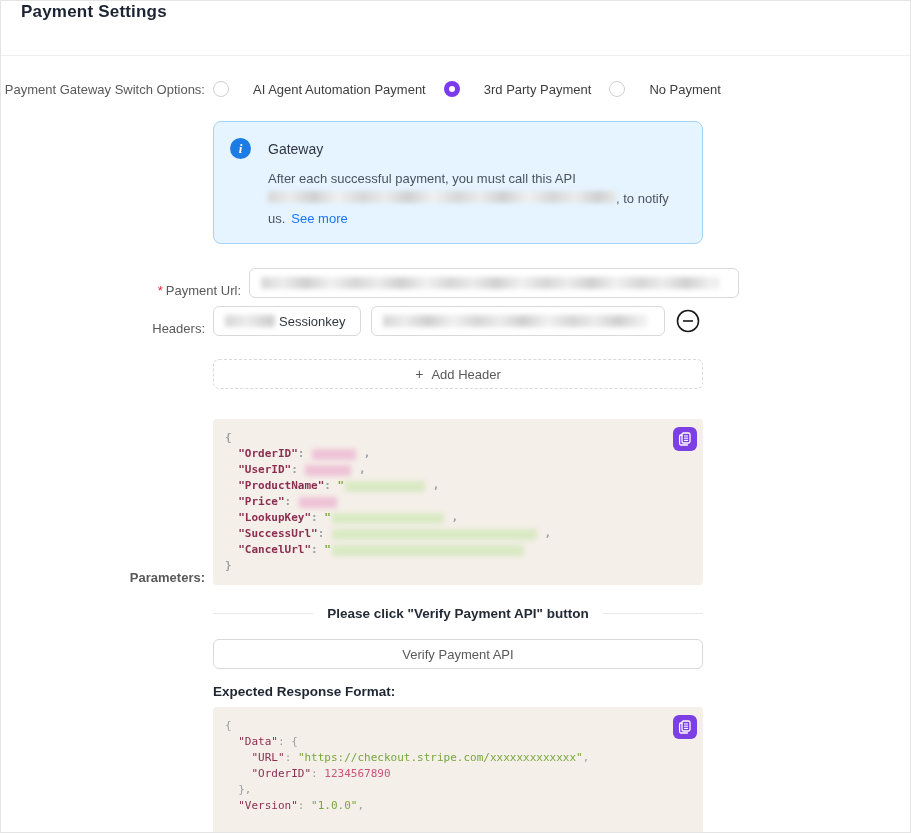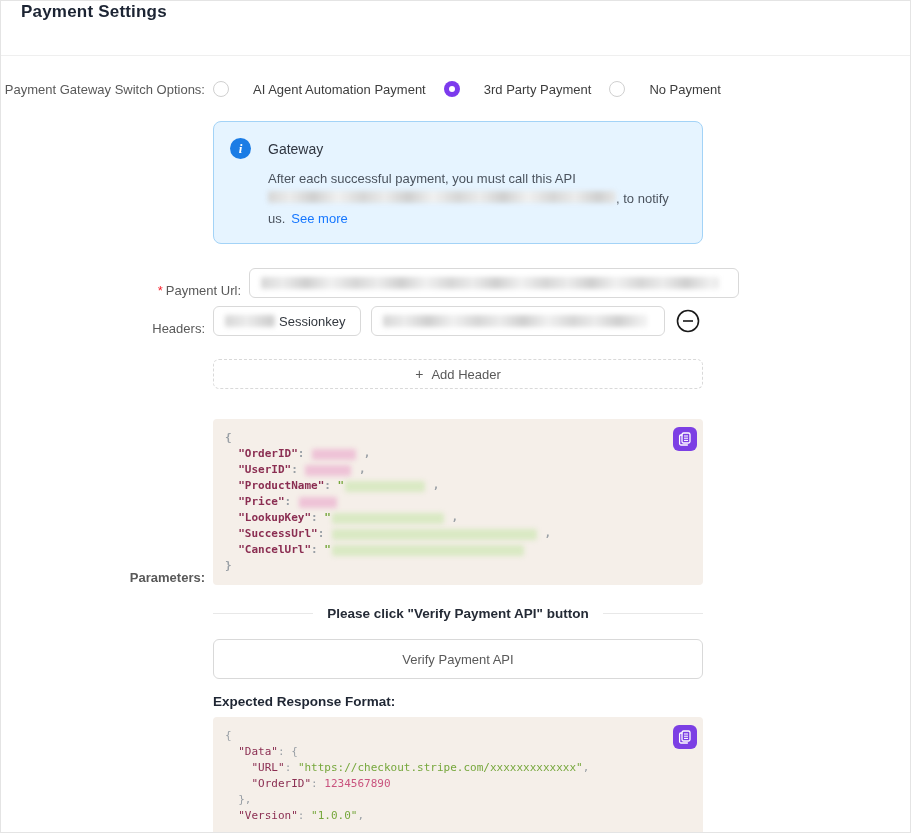--- a/index.html
+++ b/index.html
@@ -78,21 +78,21 @@
   .copy-btn { position:absolute; top:8px; right:6px; width:24px; height:24px; border:none;
               background:#7c3fe4; border-radius:6px; cursor:pointer; display:flex;
               align-items:center; justify-content:center; padding:0; }
 
   
   .divider-row { margin-top:18px; }
   .divider { display:flex; align-items:center; width:490px; gap:14px; height:20px; }
   .divider::before, .divider::after { content:""; flex:1 1 auto; height:1px; background:#e8e8e8; }
   .divider-text { font-size:13.5px; font-weight:700; color:#252b36; white-space:nowrap; }
   .verify-row { margin-top:16px; }
-  .verify-btn { width:490px; height:40px; background:#fff; border:1px solid #d9d9d9; border-radius:6px;
+  .verify-btn { width:490px; height:30px; background:#fff; border:1px solid #d9d9d9; border-radius:6px;
                 font-size:13px; color:#595959; cursor:pointer; font-family:inherit; }
 
   .expected-row { margin-top:15px; }
   .expected-label { font-size:13.5px; font-weight:700; color:#1f2633; }
   .response-row { margin-top:8px; }
   .response-block { min-height:130px; }
 </style>
 </head>
 <body>
 

